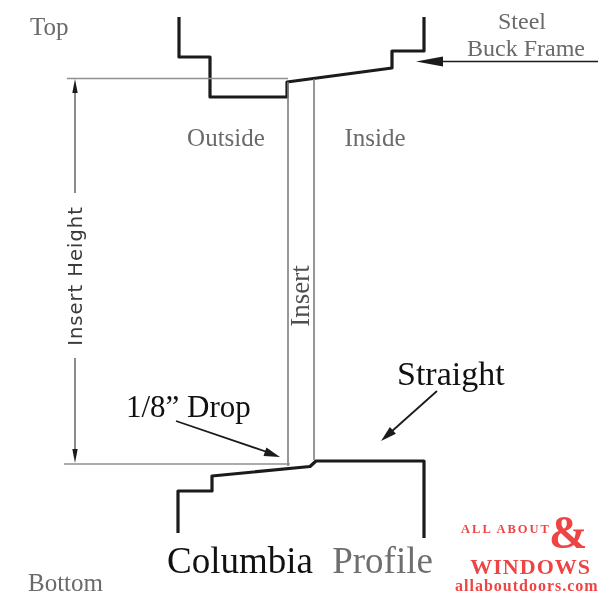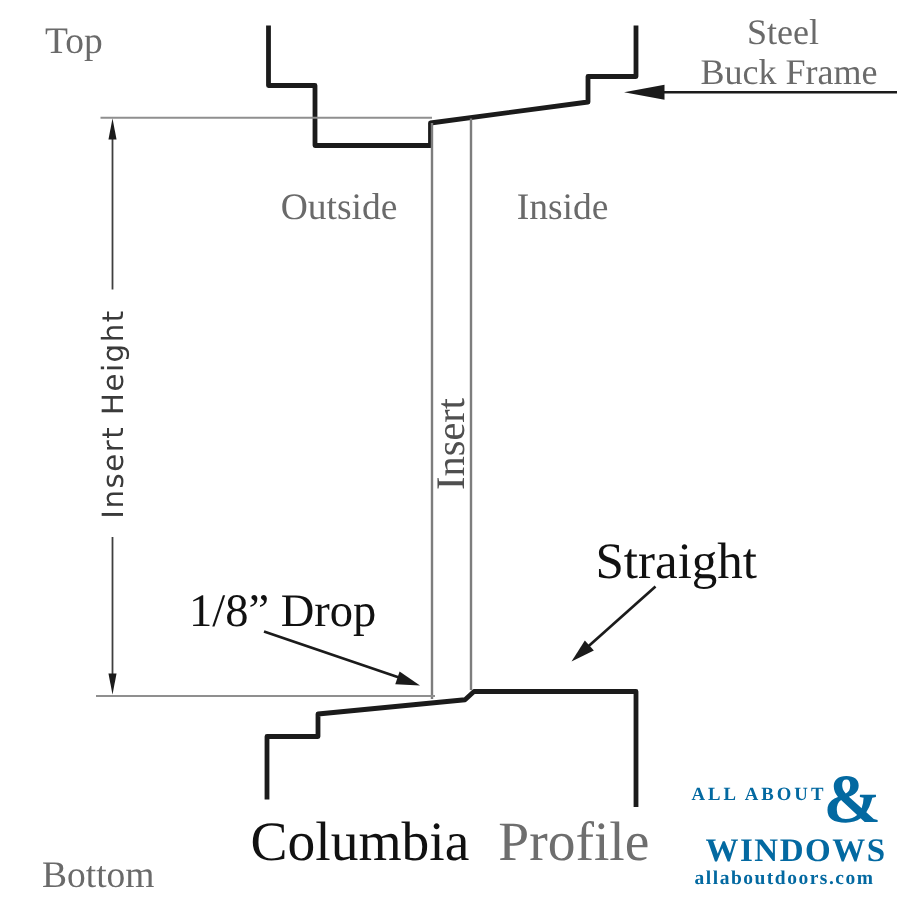--- a/index.html
+++ b/index.html
@@ -17,21 +17,21 @@
     height: 572px;
     background: #ffffff;
   }
   svg { display: block; }
   .logo {
     position: absolute;
     left: 455px;
     top: 516px;
     width: 136px;
     height: 80px;
-    color: #0369a1;
+    color: #ef4444;
     font-family: "Liberation Serif", serif;
     user-select: none;
   }
   .logo span { position: absolute; display: block; }
   .logo .l1 {
     left: 4px; top: 6px; width: 94px;
     text-align: center;
     font-size: 12.5px; font-weight: 600;
     letter-spacing: 2px;
     white-space: nowrap;
@@ -51,21 +51,21 @@
   .logo .l3 {
     left: 0; top: 38px; width: 136px;
     text-align: right;
     font-size: 22px; font-weight: bold;
     letter-spacing: 1px;
     white-space: nowrap;
   }
   .logo .l4 {
     left: 0; top: 61px; width: 136px;
     text-align: center;
-    font-size: 13px; font-weight: bold;
+    font-size: 16px; font-weight: bold;
     letter-spacing: 1px;
     white-space: nowrap;
   }
 </style>
 </head>
 <body>
 
 <div class="canvas">
 
   <svg width="600" height="600" viewBox="0 0 600 600">

